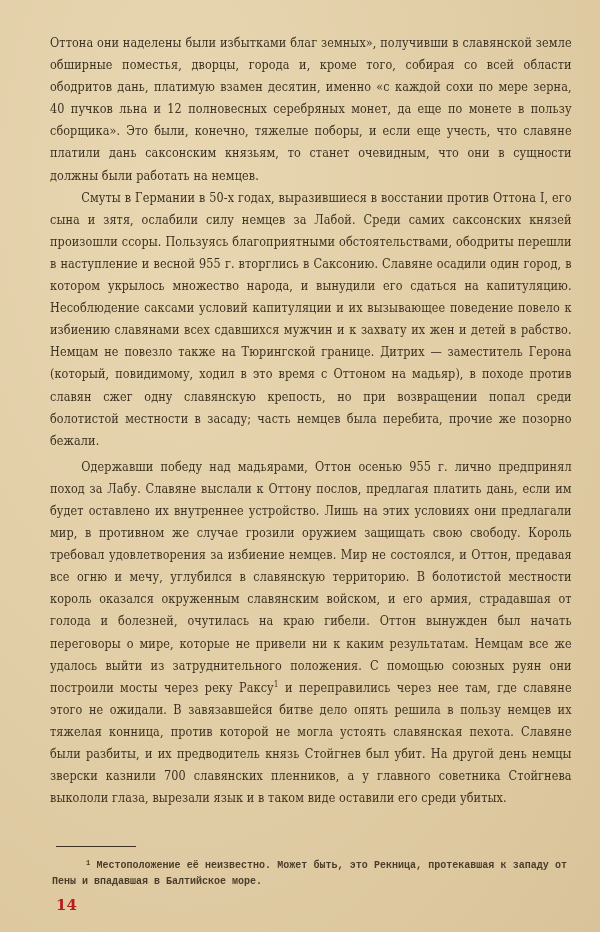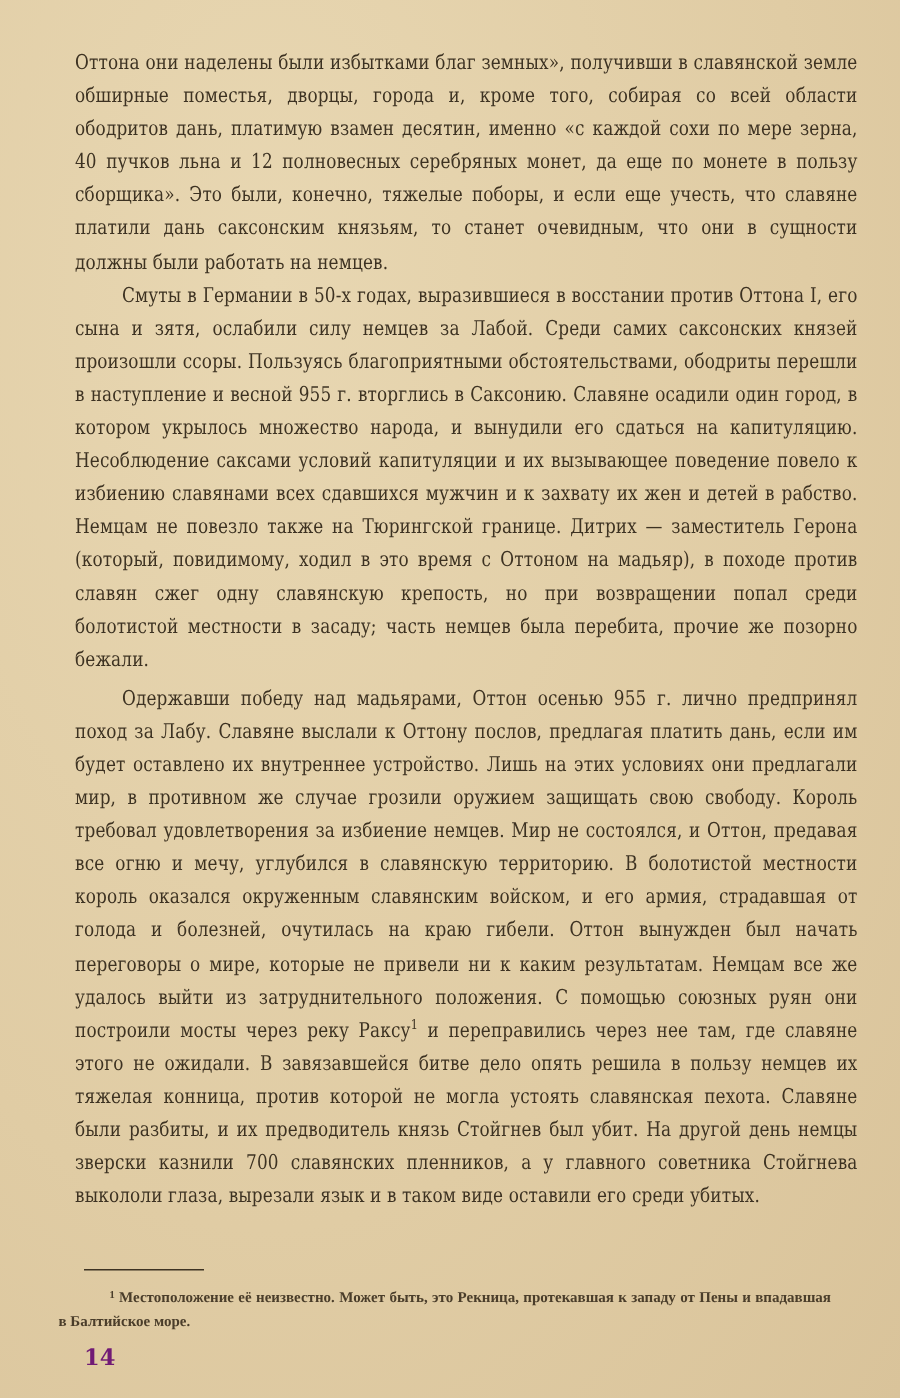--- a/index.html
+++ b/index.html
@@ -54,24 +54,24 @@
     .footnote-rule {
       position: absolute;
       left: 56px;
       top: 846px;
       width: 80px;
       height: 0;
       border-top: 1.5px solid #3d3222;
     }
     .footnote {
       position: absolute;
-      left: 39px;
+      left: 52px;
       top: 858px;
       width: 515px;
-      font-family: Liberation Serif, serif;
+      font-family: Liberation Mono, monospace;
       font-size: 10px;
       line-height: 16px;
       font-weight: bold;
       color: #4a3d2a;
       text-align: justify;
     }
     .footnote .fn-first {
       text-indent: 34px;
       display: block;
     }
@@ -80,21 +80,21 @@
       vertical-align: 3px;
       line-height: 0;
     }
     .page-number {
       position: absolute;
       left: 56px;
       top: 896px;
       font-family: "DejaVu Serif", "Liberation Serif", serif;
       font-weight: bold;
       font-size: 15px;
-      color: #701a75;
+      color: #b91c1c;
     }
   </style>
 </head>
 <body>
 
 <div class="page">
   <div class="body-text">
     <p>Оттона они наделены были избытками благ земных», получивши в славянской земле обширные поместья, дворцы, города и, кроме того, собирая со всей области ободритов дань, платимую взамен десятин, именно «с каждой сохи по мере зерна, 40 пучков льна и 12 полновесных серебряных монет, да еще по монете в пользу сборщика». Это были, конечно, тяжелые поборы, и если еще учесть, что славяне платили дань саксонским князьям, то станет очевидным, что они в сущности должны были работать на немцев.</p>
     <p class="indent">Смуты в Германии в 50-х годах, выразившиеся в восстании против Оттона I, его сына и зятя, ослабили силу немцев за Лабой. Среди самих саксонских князей произошли ссоры. Пользуясь благоприятными обстоятельствами, ободриты перешли в наступление и весной 955 г. вторглись в Саксонию. Славяне осадили один город, в котором укрылось множество народа, и вынудили его сдаться на капитуляцию. Несоблюдение саксами условий капитуляции и их вызывающее поведение повело к избиению славянами всех сдавшихся мужчин и к захвату их жен и детей в рабство. Немцам не повезло также на Тюрингской границе. Дитрих — заместитель Герона (который, повидимому, ходил в это время с Оттоном на мадьяр), в походе против славян сжег одну славянскую крепость, но при возвращении попал среди болотистой местности в засаду; часть немцев была перебита, прочие же позорно бежали.</p>
     <p class="indent para-gap"><span>Одержавши победу над мадьярами, Оттон осенью 955 г. лично предпринял поход за Лабу. Славяне выслали к Оттону послов, предлагая платить дань, если им будет оставлено их внутреннее устройство. Лишь на этих условиях они предлагали мир, в противном же случае грозили оружием защищать свою свободу. Король требовал удовлетворения за избиение немцев. Мир не состоялся, и Оттон, предавая все огню и мечу, углубился в славянскую территорию. В болотистой местности король оказался окруженным славянским войском, и его армия, страдавшая от голода и болезней, очутилась на краю гибели. Оттон вынужден был начать переговоры о мире, которые не привели ни к каким результатам. Немцам все же удалось выйти из затруднительного положения. С помощью союзных руян они построили мосты через реку Раксу</span><sup class="fnref">1</sup><span> и переправились через нее там, где славяне этого не ожидали. В завязавшейся битве дело опять решила в пользу немцев их тяжелая конница, против которой не могла устоять славянская пехота. Славяне были разбиты, и их предводитель князь Стойгнев был убит. На другой день немцы зверски казнили 700 славянских пленников, а у главного советника Стойгнева выкололи глаза, вырезали язык и в таком виде оставили его среди убитых.</span></p>

